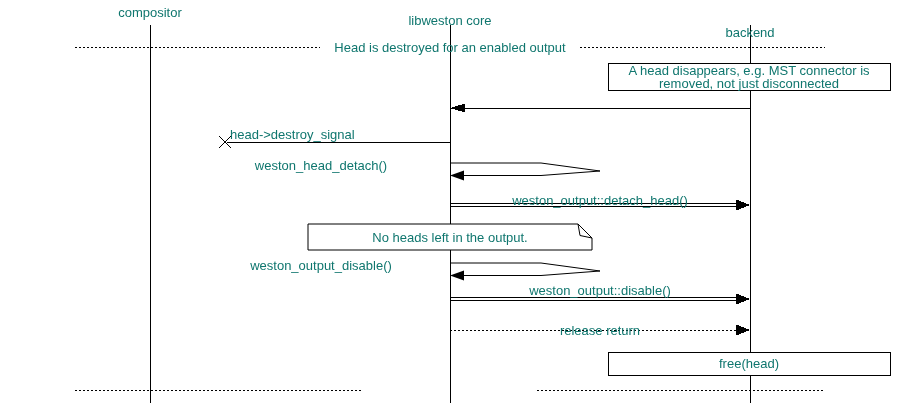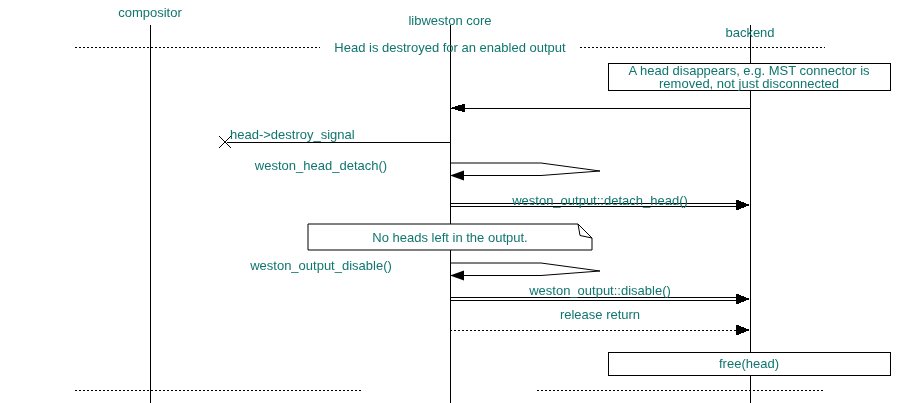--- a/index.html
+++ b/index.html
@@ -100,15 +100,15 @@
 
   <div class="lbl wrap" style="left:608px;top:64px;width:282px;">A head disappears, e.g. MST connector is removed, not just disconnected</div>
   <div class="lbl wrap" style="left:308px;top:231px;width:284px;">No heads left in the output.</div>
   <div class="lbl ctr" style="left:608px;top:357px;width:282px;">free(head)</div>
 
   <div class="lbl" style="left:230px;top:128px;">head-&gt;destroy_signal</div>
   <div class="lbl rgt" style="left:196px;top:159px;width:250px;">weston_head_detach()</div>
   <div class="lbl ctr" style="left:450px;top:194px;width:300px;">weston_output::detach_head()</div>
   <div class="lbl rgt" style="left:196px;top:259px;width:250px;">weston_output_disable()</div>
   <div class="lbl ctr" style="left:450px;top:284px;width:300px;">weston_output::disable()</div>
-  <div class="lbl ctr" style="left:450px;top:308px;width:300px;">release return</div>
+  <div class="lbl ctr" style="left:450px;top:324px;width:300px;">release return</div>
 
 </div>
 
 </body></html>

